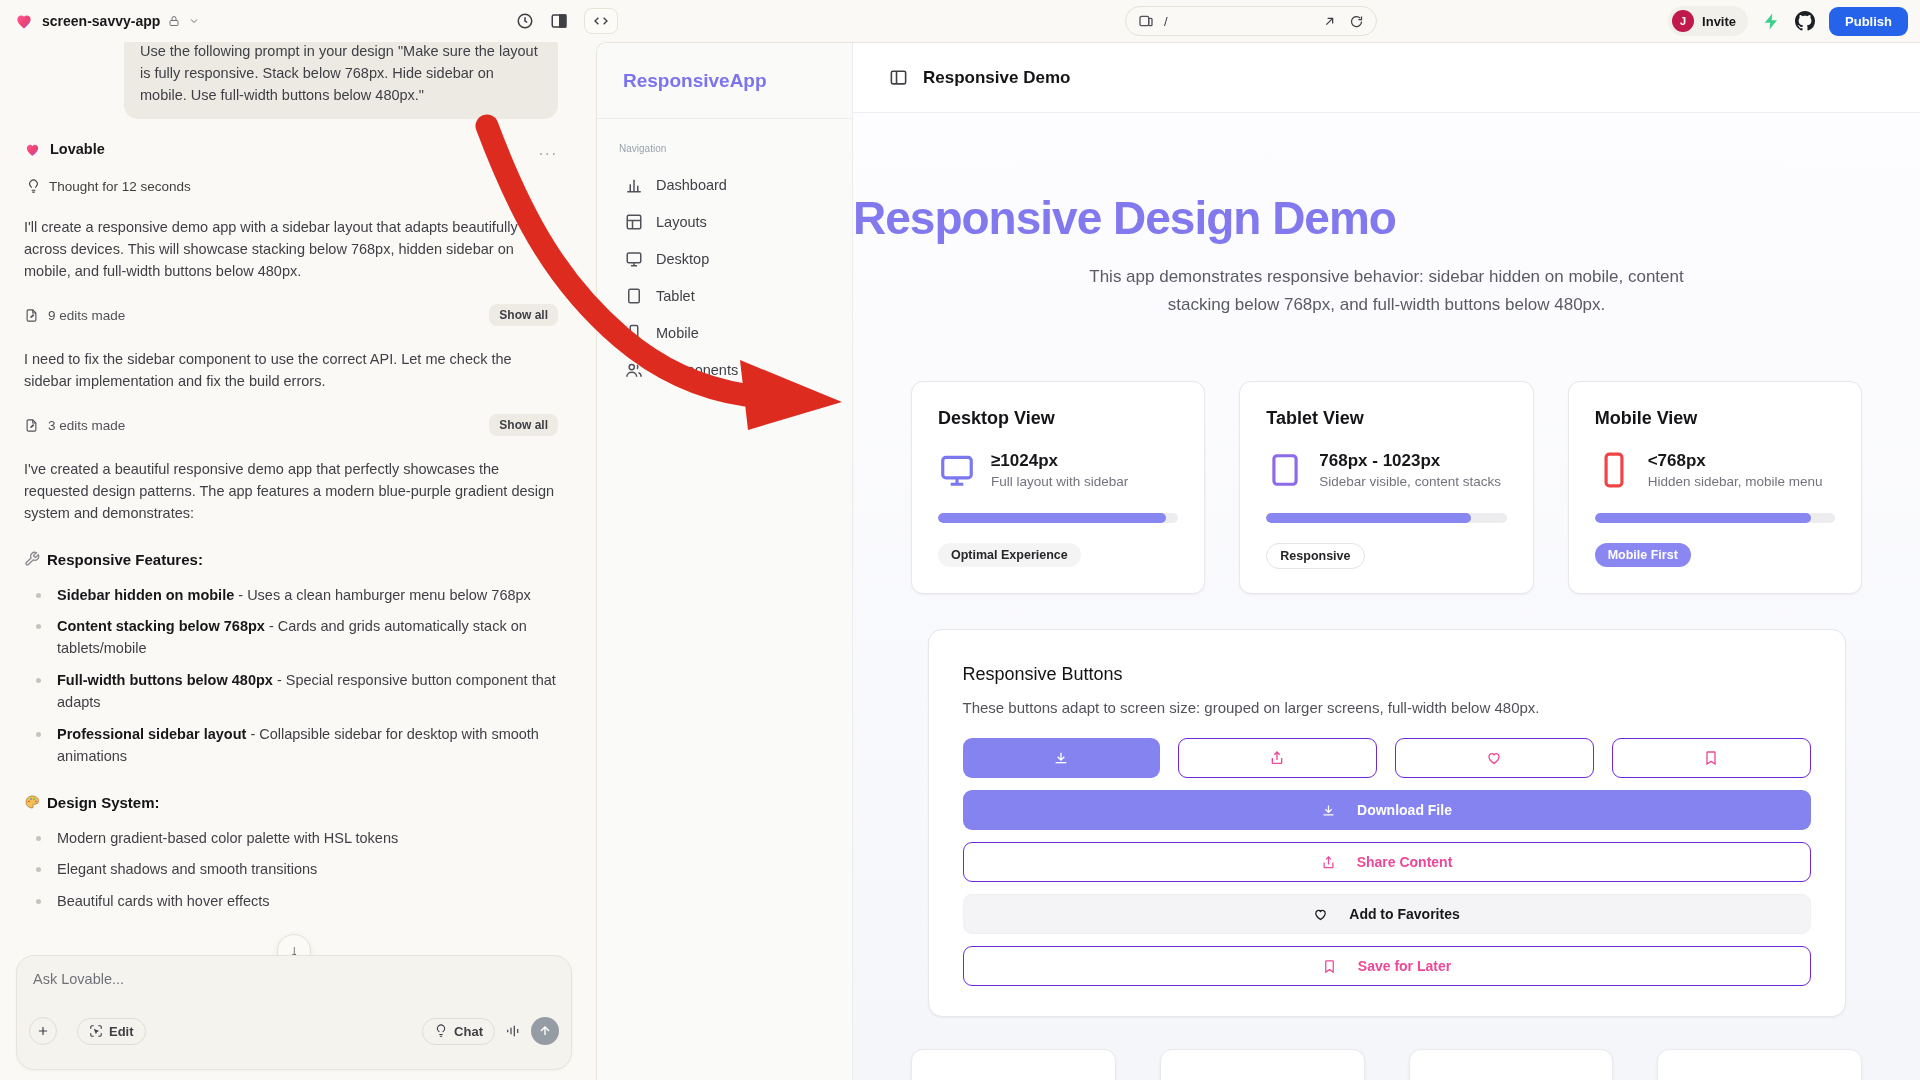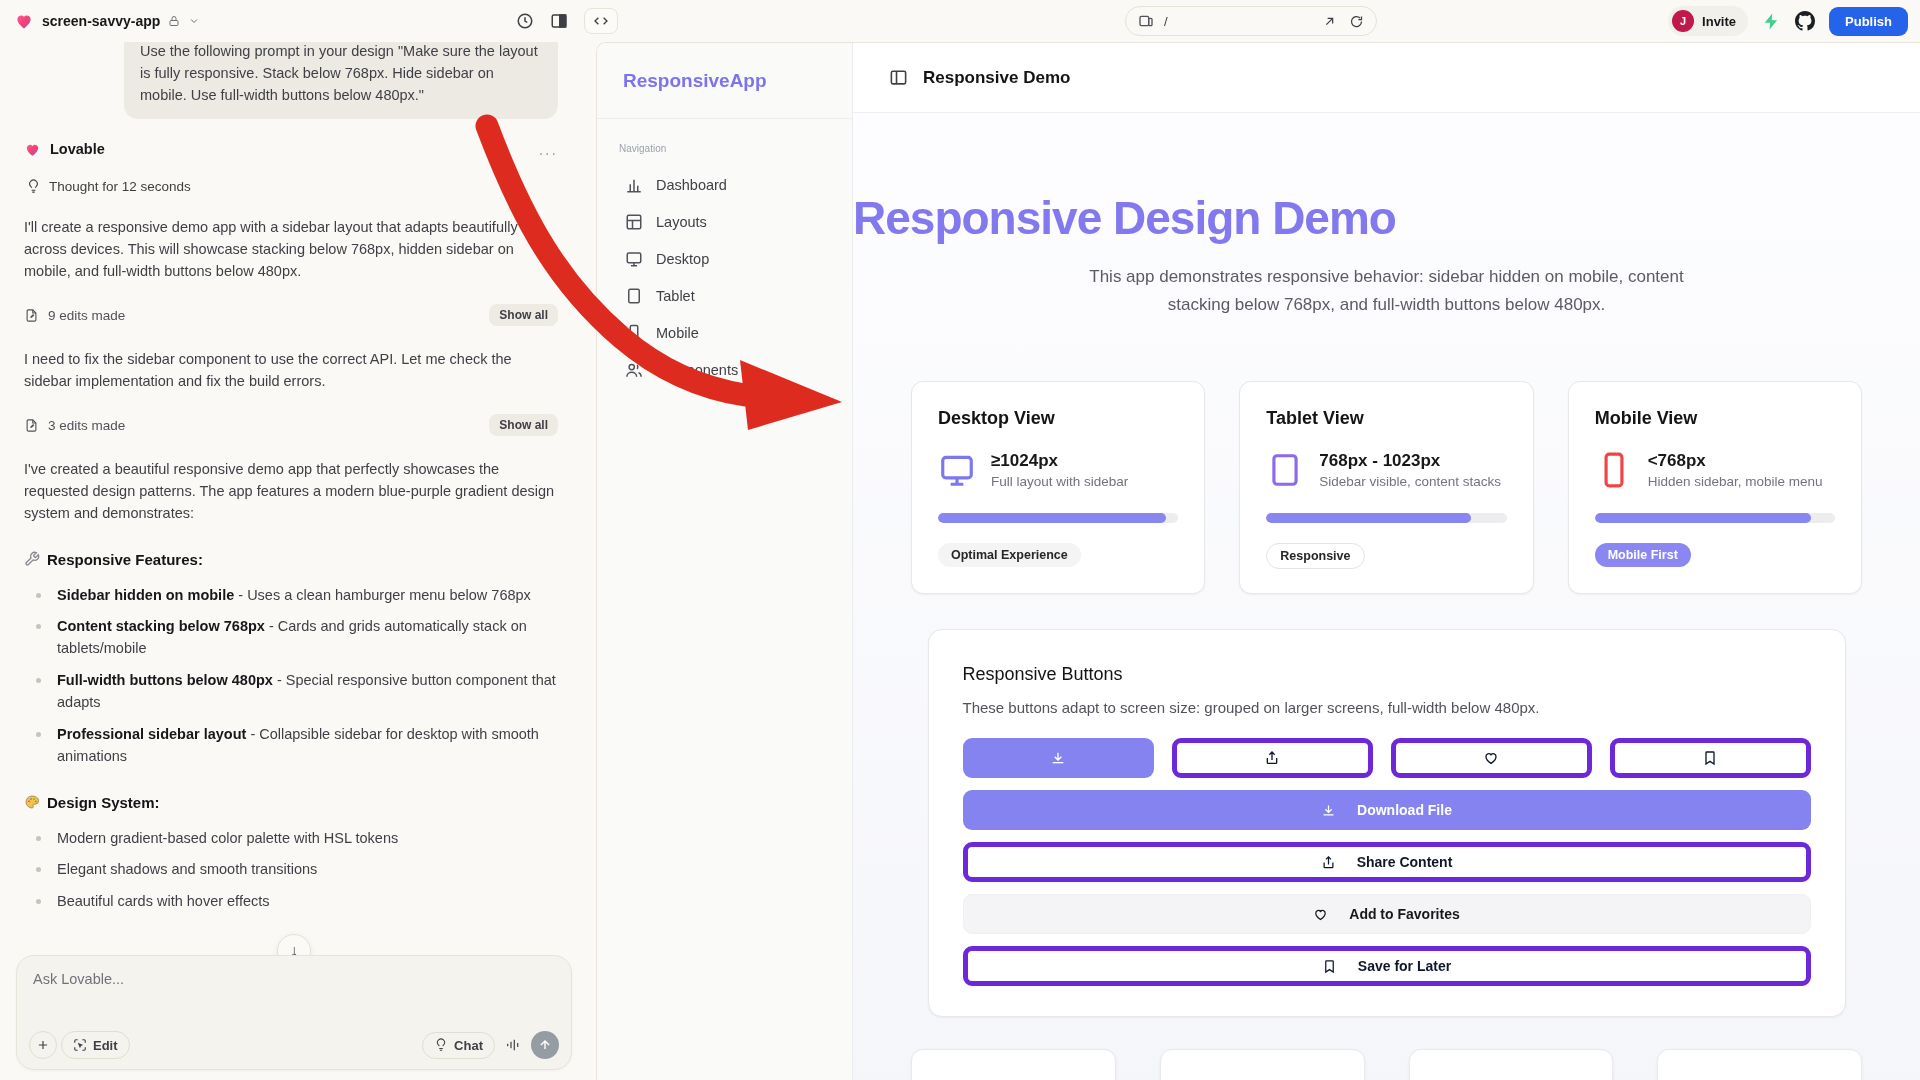--- a/index.html
+++ b/index.html
@@ -49,21 +49,21 @@
   ul.blist li::before { content:""; position:absolute; left:12px; top:9px; width:5px; height:5px; border-radius:50%; background:#c6c4bc; }
   .blead { font-weight:700; color:#18181b; }
   .scroll-down { position:absolute; left:50%; transform:translateX(-50%); bottom:112px; width:34px; height:34px;
     border-radius:50%; background:#fbfaf6; border:1px solid #e5e2d8; box-shadow:0 2px 6px rgba(0,0,0,.08);
     display:flex; align-items:center; justify-content:center; color:#3f3f46; cursor:pointer; }
   .chat-input-card { position:absolute; left:16px; right:16px; bottom:10px; height:115px; background:#f5f3ee;
     border:1px solid #e7e4da; border-radius:18px; box-shadow:0 1px 3px rgba(0,0,0,.04); padding:14px 14px 10px 16px; }
   .chat-input { width:100%; border:none; outline:none; background:transparent; font-size:14.5px; color:#3f3f46;
     font-family:inherit; }
   .chat-input::placeholder { color:#71717a; }
-  .input-bottom { position:absolute; left:12px; right:12px; bottom:10px; display:flex; gap:4px; }
+  .input-bottom { position:absolute; left:12px; right:12px; bottom:24px; display:flex; align-items:center; gap:20px; }
   .pill-btn { display:flex; align-items:center; gap:6px; background:transparent; border:1px solid #e0ddd2;
     border-radius:999px; padding:5px 11px; font-size:13px; font-weight:600; color:#3f3f46; cursor:pointer; }
   .round-btn { width:28px; height:28px; border-radius:999px; border:1px solid #e0ddd2; background:transparent;
     display:flex; align-items:center; justify-content:center; color:#3f3f46; cursor:pointer; }
   .input-right { margin-left:auto; display:flex; align-items:center; gap:10px; }
   .send-btn { width:28px; height:28px; border-radius:50%; background:#969ca3; border:none; display:flex;
     align-items:center; justify-content:center; color:#fff; cursor:pointer; }
 
   
   .preview { position:absolute; top:42px; left:596px; right:0; bottom:0; background:#fff;
@@ -101,21 +101,21 @@
 
   .btns-card { width:918px; margin:35px auto 0; background:#fff; border:1px solid #e7e7ec; border-radius:14px;
     box-shadow:0 1px 2px rgba(0,0,0,.05); padding:34px 34px 30px; }
   .btns-card h3 { font-size:18px; font-weight:400; color:#141417; }
   .btns-desc { margin-top:14px; font-size:15px; color:#52525b; }
   .icon-btn-row { display:flex; gap:18px; margin-top:22px; }
   .icon-btn { flex:1; height:40px; border-radius:9px; display:flex; align-items:center; justify-content:center; cursor:pointer; }
   .full-btn { height:40px; border-radius:9px; display:flex; align-items:center; justify-content:center; gap:21px;
     font-size:14px; font-weight:600; margin-top:12px; cursor:pointer; }
   .bp { background:#8583f0; color:#fff; border:none; }
-  .bo { background:#fff; color:#0f172a; border:5px solid #6d28d9;align-items:center; }
+  .bo { background:#fff; color:#ec4899; border:1px solid #6d28d9;align-items:center; }
   .bs { background:#f4f4f6; color:#18181b; border:1px solid #f0f0f2; }
 
   .bottom-cards { display:flex; gap:44px; padding:0 58px; margin-top:32px; }
   .b-card { flex:1; background:#fff; border:1px solid #e9e9ee; border-radius:12px; box-shadow:0 1px 3px rgba(0,0,0,.06);
     padding:32px 26px; height:140px; }
 
   
   .arrow-overlay { position:absolute; inset:0; pointer-events:none; z-index:50; }
 </style>
 </head>

